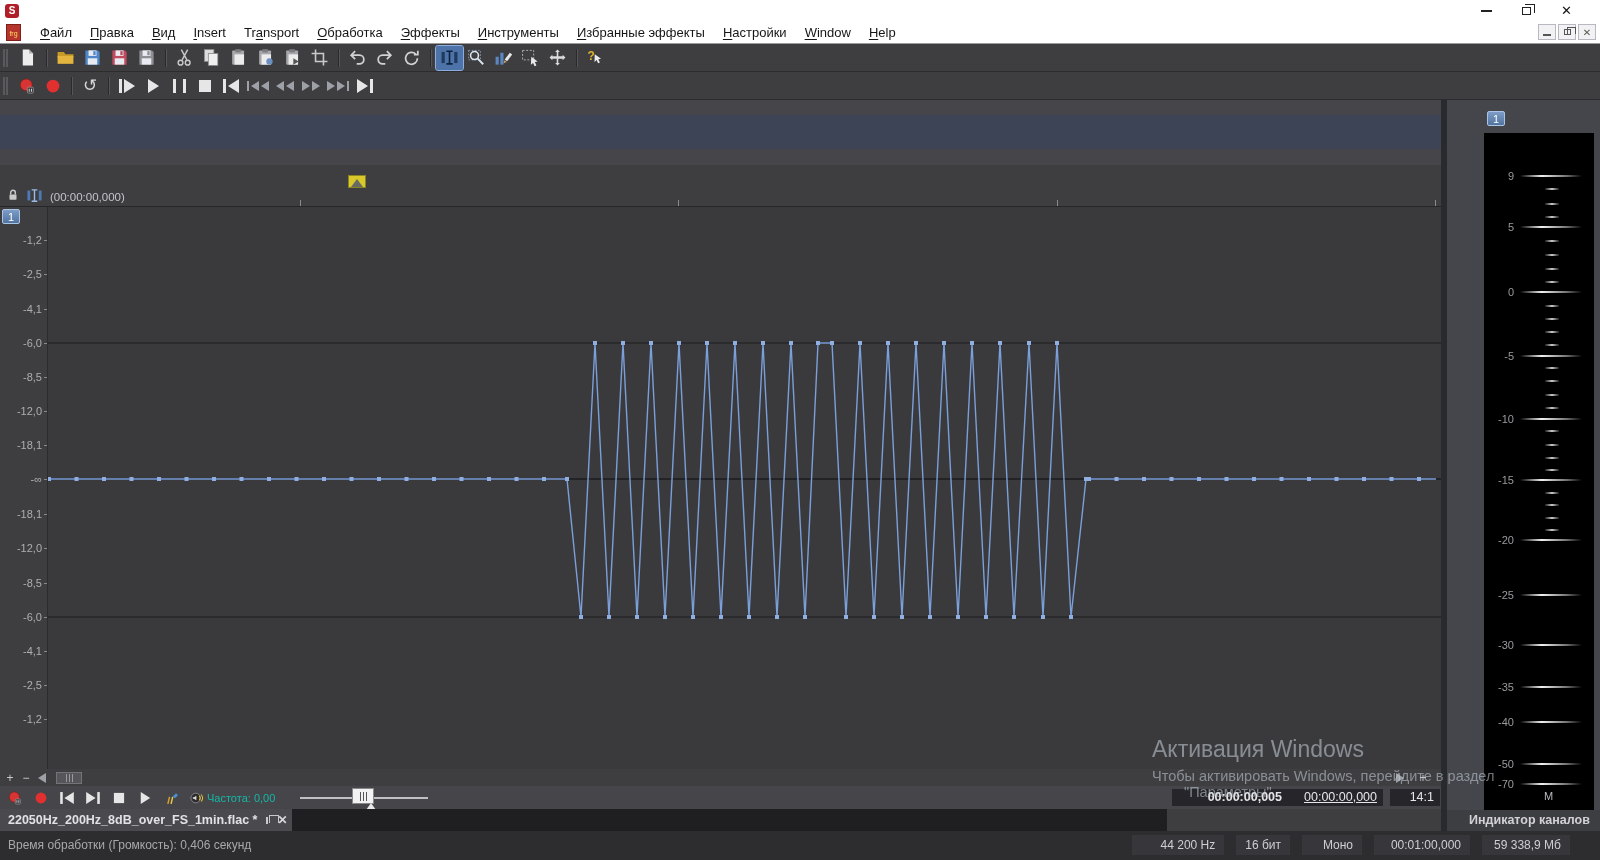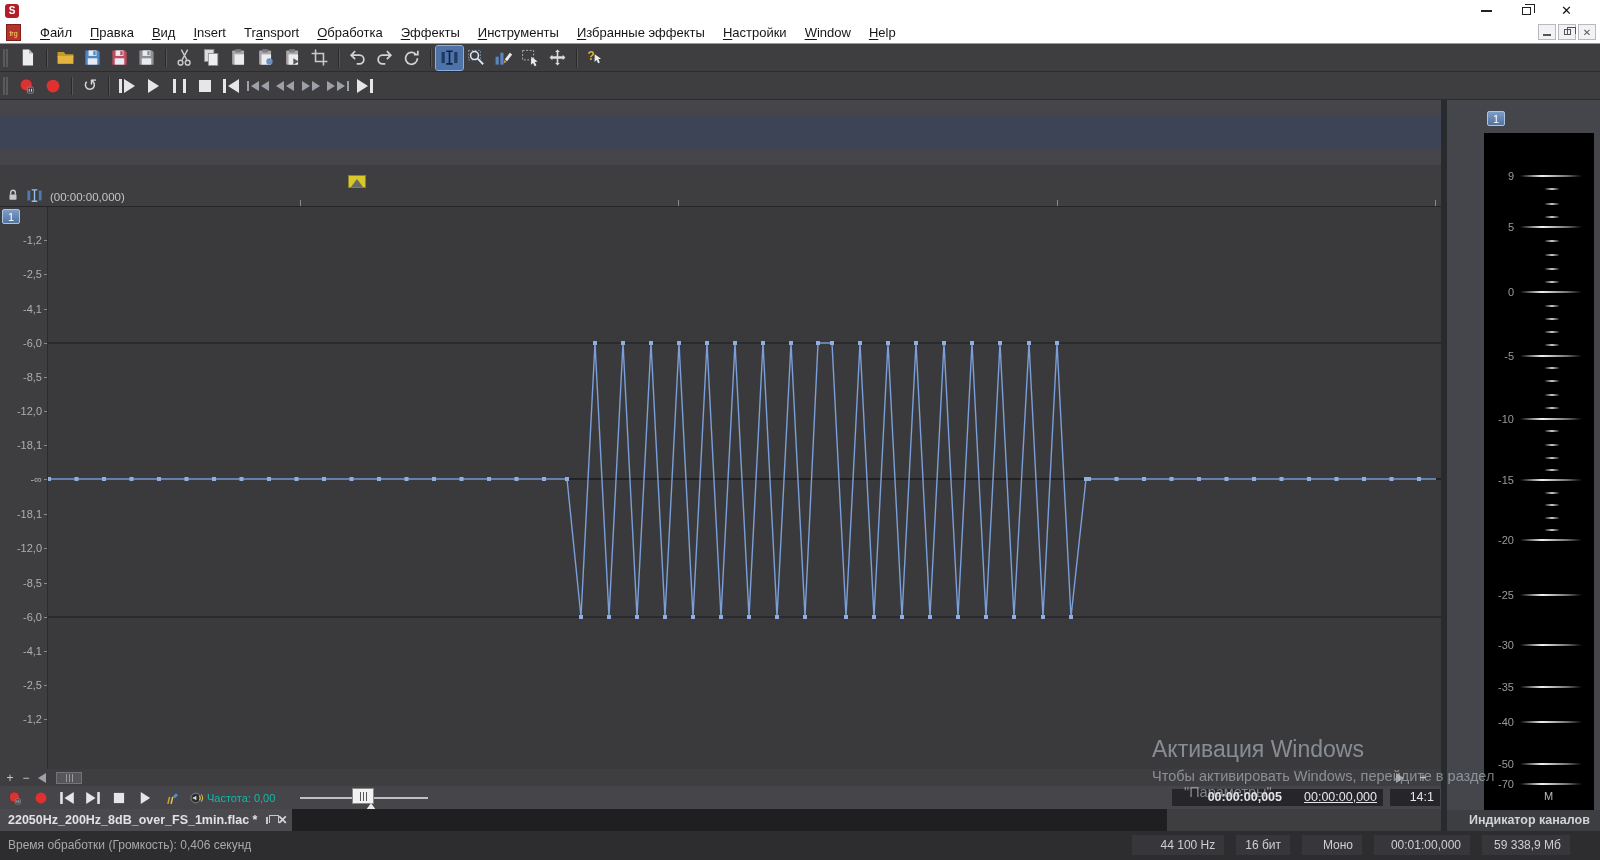--- a/index.html
+++ b/index.html
@@ -576,21 +576,21 @@
   <div id="meter-black">
     <span><span class="mt-label" style="top: 43px;">9</span><span class="mt-major" style="top: 42px;"></span><span class="mt-label" style="top: 94px;">5</span><span class="mt-major" style="top: 93px;"></span><span class="mt-label" style="top: 159px;">0</span><span class="mt-major" style="top: 158px;"></span><span class="mt-label" style="top: 223px;">-5</span><span class="mt-major" style="top: 222px;"></span><span class="mt-label" style="top: 286px;">-10</span><span class="mt-major" style="top: 285px;"></span><span class="mt-label" style="top: 347px;">-15</span><span class="mt-major" style="top: 346px;"></span><span class="mt-label" style="top: 407px;">-20</span><span class="mt-major" style="top: 406px;"></span><span class="mt-label" style="top: 462px;">-25</span><span class="mt-major" style="top: 461px;"></span><span class="mt-label" style="top: 512px;">-30</span><span class="mt-major" style="top: 511px;"></span><span class="mt-label" style="top: 554px;">-35</span><span class="mt-major" style="top: 553px;"></span><span class="mt-label" style="top: 589px;">-40</span><span class="mt-major" style="top: 588px;"></span><span class="mt-label" style="top: 631px;">-50</span><span class="mt-major" style="top: 630px;"></span><span class="mt-label" style="top: 651px;">-70</span><span class="mt-major" style="top: 650px;"></span><span class="mt-minor" style="top: 55px;"></span><span class="mt-minor" style="top: 70px;"></span><span class="mt-minor" style="top: 83px;"></span><span class="mt-minor" style="top: 107px;"></span><span class="mt-minor" style="top: 121px;"></span><span class="mt-minor" style="top: 135px;"></span><span class="mt-minor" style="top: 148px;"></span><span class="mt-minor" style="top: 172px;"></span><span class="mt-minor" style="top: 185px;"></span><span class="mt-minor" style="top: 198px;"></span><span class="mt-minor" style="top: 211px;"></span><span class="mt-minor" style="top: 234px;"></span><span class="mt-minor" style="top: 247px;"></span><span class="mt-minor" style="top: 261px;"></span><span class="mt-minor" style="top: 274px;"></span><span class="mt-minor" style="top: 297px;"></span><span class="mt-minor" style="top: 311px;"></span><span class="mt-minor" style="top: 324px;"></span><span class="mt-minor" style="top: 336px;"></span><span class="mt-minor" style="top: 359px;"></span><span class="mt-minor" style="top: 371px;"></span><span class="mt-minor" style="top: 384px;"></span><span class="mt-minor" style="top: 396px;"></span></span>
     <span class="mt-mono">M</span>
   </div>
   <div id="meter-title">Индикатор каналов</div>
 </div>
 
 <div id="statusbar" class="abs">
   <span class="status-left">Время обработки (Громкость): 0,406 секунд</span>
   <span class="status-cells">
-      <span class="status-cell" style="min-width: 92px;">44 100 Hz</span>
+      <span class="status-cell" style="min-width: 92px;">44 200 Hz</span>
       <span class="status-cell" style="min-width: 52px;">16 бит</span>
       <span class="status-cell" style="min-width: 60px;">Моно</span>
       <span class="status-cell" style="min-width: 96px;">00:01:00,000</span>
       <span class="status-cell" style="min-width: 88px;">59 338,9 Мб</span>
     </span>
 </div>
 
 <div id="watermark" class="abs">
   <div class="w1">Активация Windows</div>
   <div class="w2">Чтобы активировать Windows, перейдите в раздел</div>

